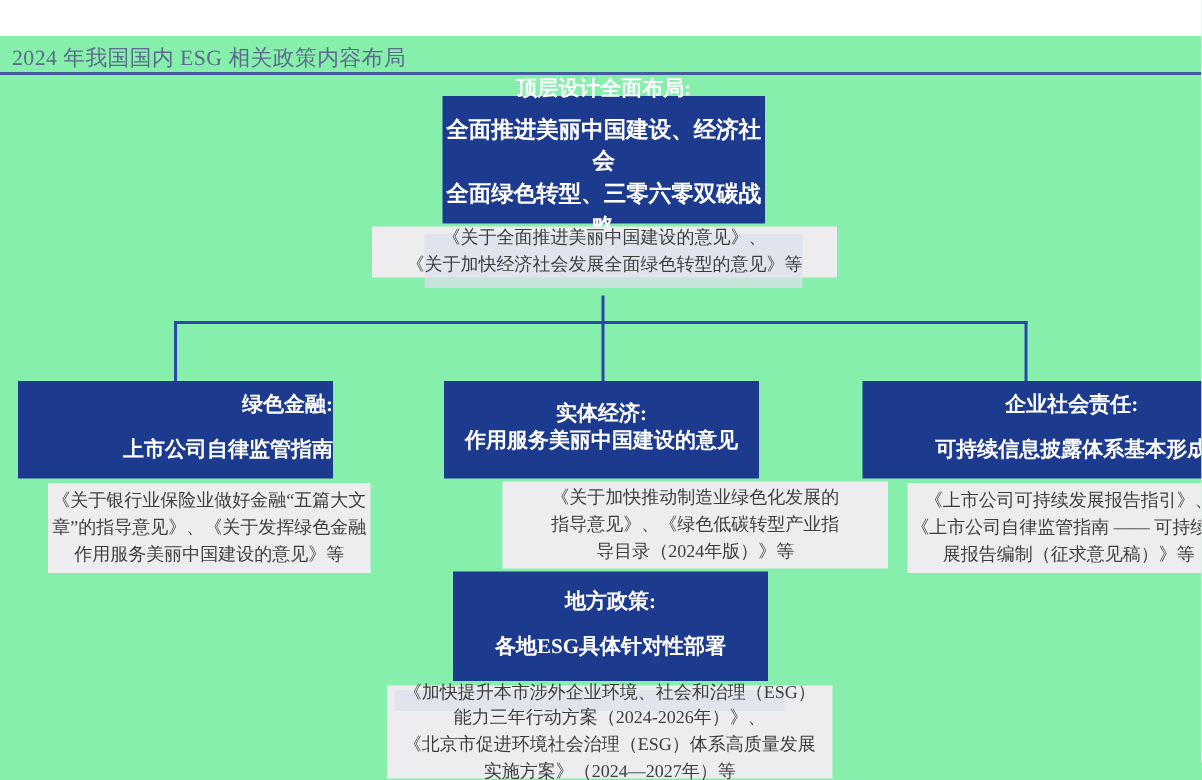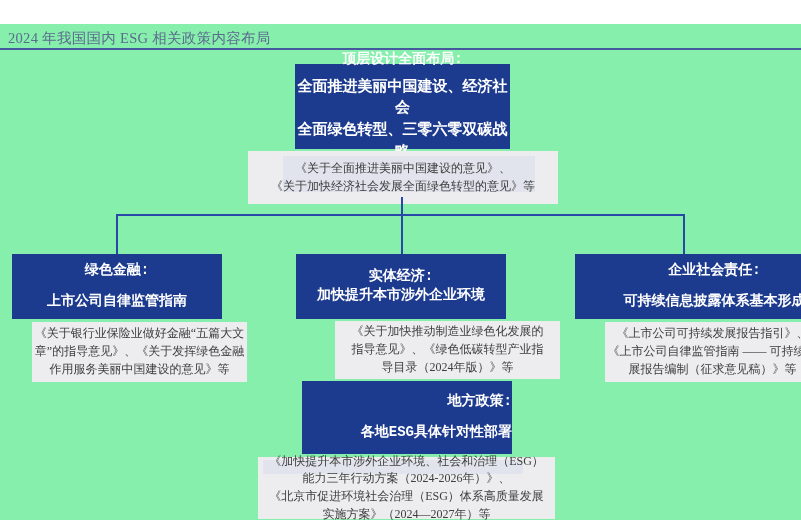--- a/index.html
+++ b/index.html
@@ -29,45 +29,44 @@
   .blue-box {
     position: absolute;
     background: #1c3a8e;
     color: #ffffff;
     display: flex;
     flex-direction: column;
     align-items: center;
     justify-content: center;
     text-align: center;
     font-weight: bold;
-    font-family: Liberation Mono, monospace;
   }
   .blue-box .heading { font-size: 14px; white-space: pre-line; }
   .blue-box .body    { font-size: 14px; white-space: pre-line; line-height: 1.45; }
   .box-top    { left: 295px; top: 40px;  width: 215px; height: 85px; gap: 9px; }
   .box-top .body { font-size: 15px; }
-  .box-gf     { left: 12px;  top: 230px; width: 210px; height: 65px; gap: 12px; }
+  .box-gf     { left: 12px;  top: 230px; width: 210px; height: 65px; gap: 12px; align-items: flex-end; }
   .box-re     { left: 296px; top: 230px; width: 210px; height: 65px; gap: 0; }
   .box-csr    { left: 575px; top: 230px; width: 207px; height: 65px; gap: 12px; padding-left: 36px; }
-  .box-local  { left: 302px; top: 357px; width: 210px; height: 73px; gap: 12px; align-items: flex-end; }
+  .box-local  { left: 302px; top: 357px; width: 210px; height: 73px; gap: 12px; }
   .gray-box {
     position: absolute;
     background: #ededf0;
     color: #3d3d3d;
     font-size: 12px;
     line-height: 1.48;
     text-align: center;
     white-space: pre-line;
     display: flex;
     align-items: center;
     justify-content: center;
   }
-  .gray-top    { left: 248px; top: 127px; width: 310px; height: 53px; }
+  .gray-top    { left: 248px; top: 127px; width: 310px; height: 34px; }
   .gray-gf     { left: 32px;  top: 298px; width: 215px; height: 60px; justify-content: center; }
-  .gray-re     { left: 335px; top: 297px; width: 225px; height: 58px; }
+  .gray-re     { left: 335px; top: 297px; width: 257px; height: 58px; }
   .gray-csr    { left: 605px; top: 298px; width: 215px; height: 60px; }
   .gray-local  { left: 258px; top: 433px; width: 297px; height: 62px; }
   .sel-hl {
     position: absolute;
     background: #dce0eb;
     opacity: 0.75;
     z-index: 1;
   }
   .gray-box > span { position: relative; z-index: 2; }
   .connector { position: absolute; background: #2847a8; }
@@ -117,21 +116,21 @@
     <span class="body">上市公司自律监管指南</span>
   </div>
   <div class="gray-box gray-gf">
     <span>《关于银行业保险业做好金融“五篇大文
 章”的指导意见》、《关于发挥绿色金融
 作用服务美丽中国建设的意见》等</span>
   </div>
 
   <div class="blue-box box-re">
     <span class="heading">实体经济:</span>
-    <span class="body">加快提升本市涉外企业环境</span>
+    <span class="body">作用服务美丽中国建设的意见</span>
   </div>
   <div class="gray-box gray-re">
     <span>《关于加快推动制造业绿色化发展的
 指导意见》、《绿色低碳转型产业指
 导目录（2024年版）》等</span>
   </div>
 
   <div class="blue-box box-csr">
     <span class="heading">企业社会责任:</span>
     <span class="body">可持续信息披露体系基本形成</span>

